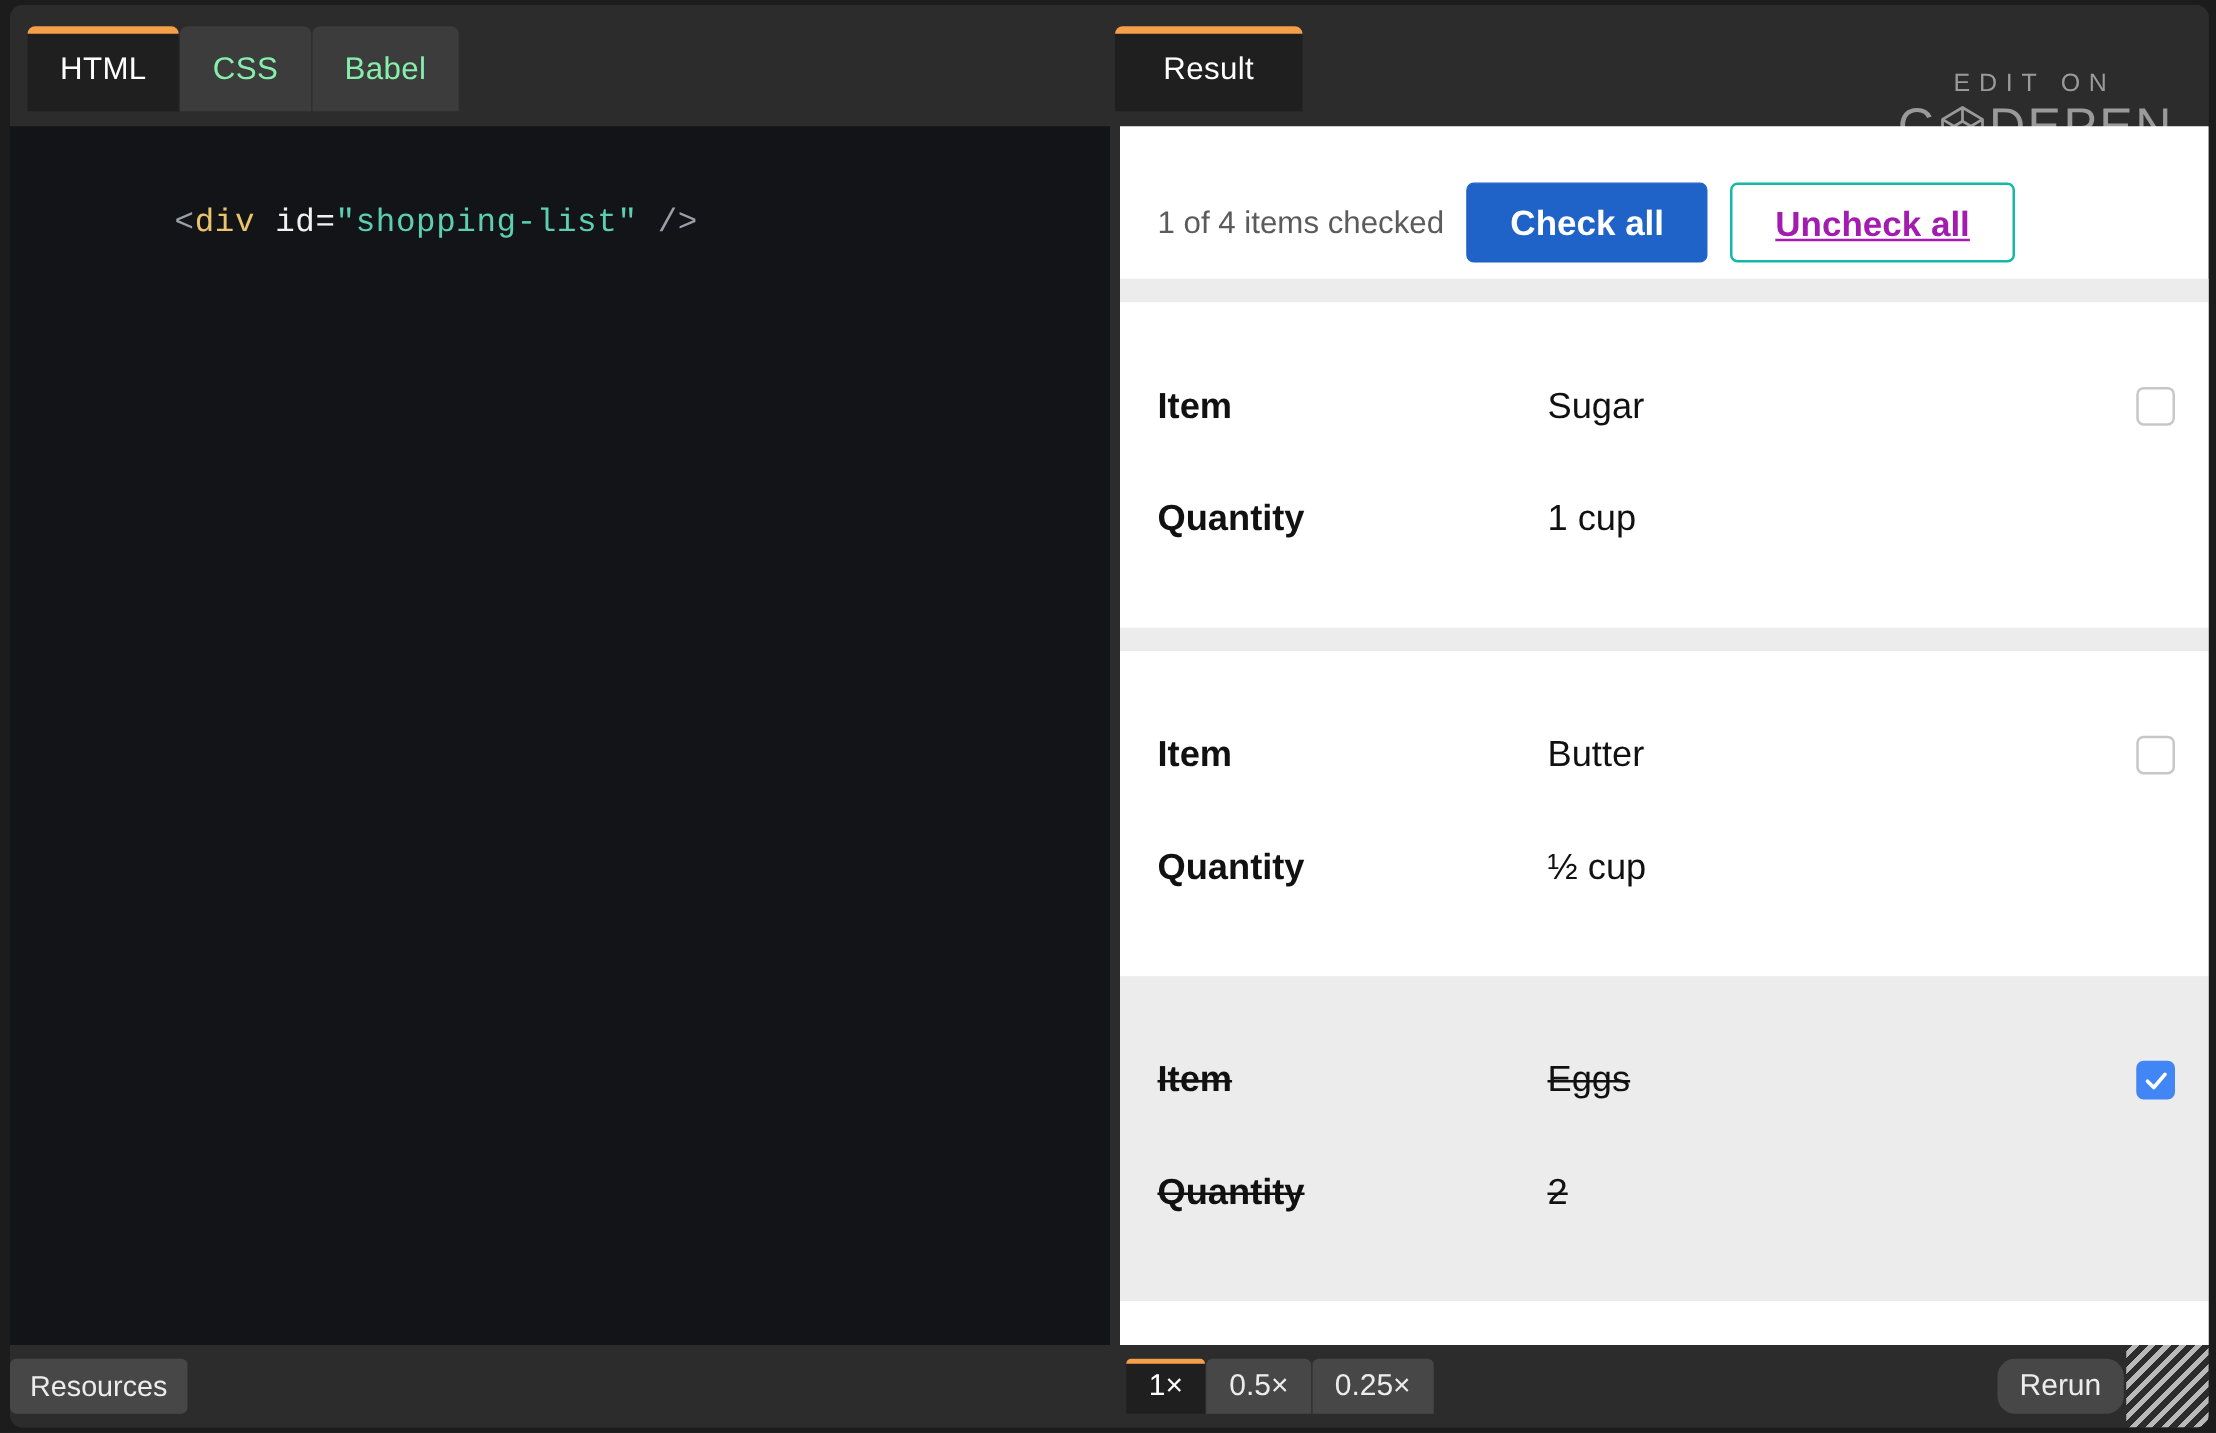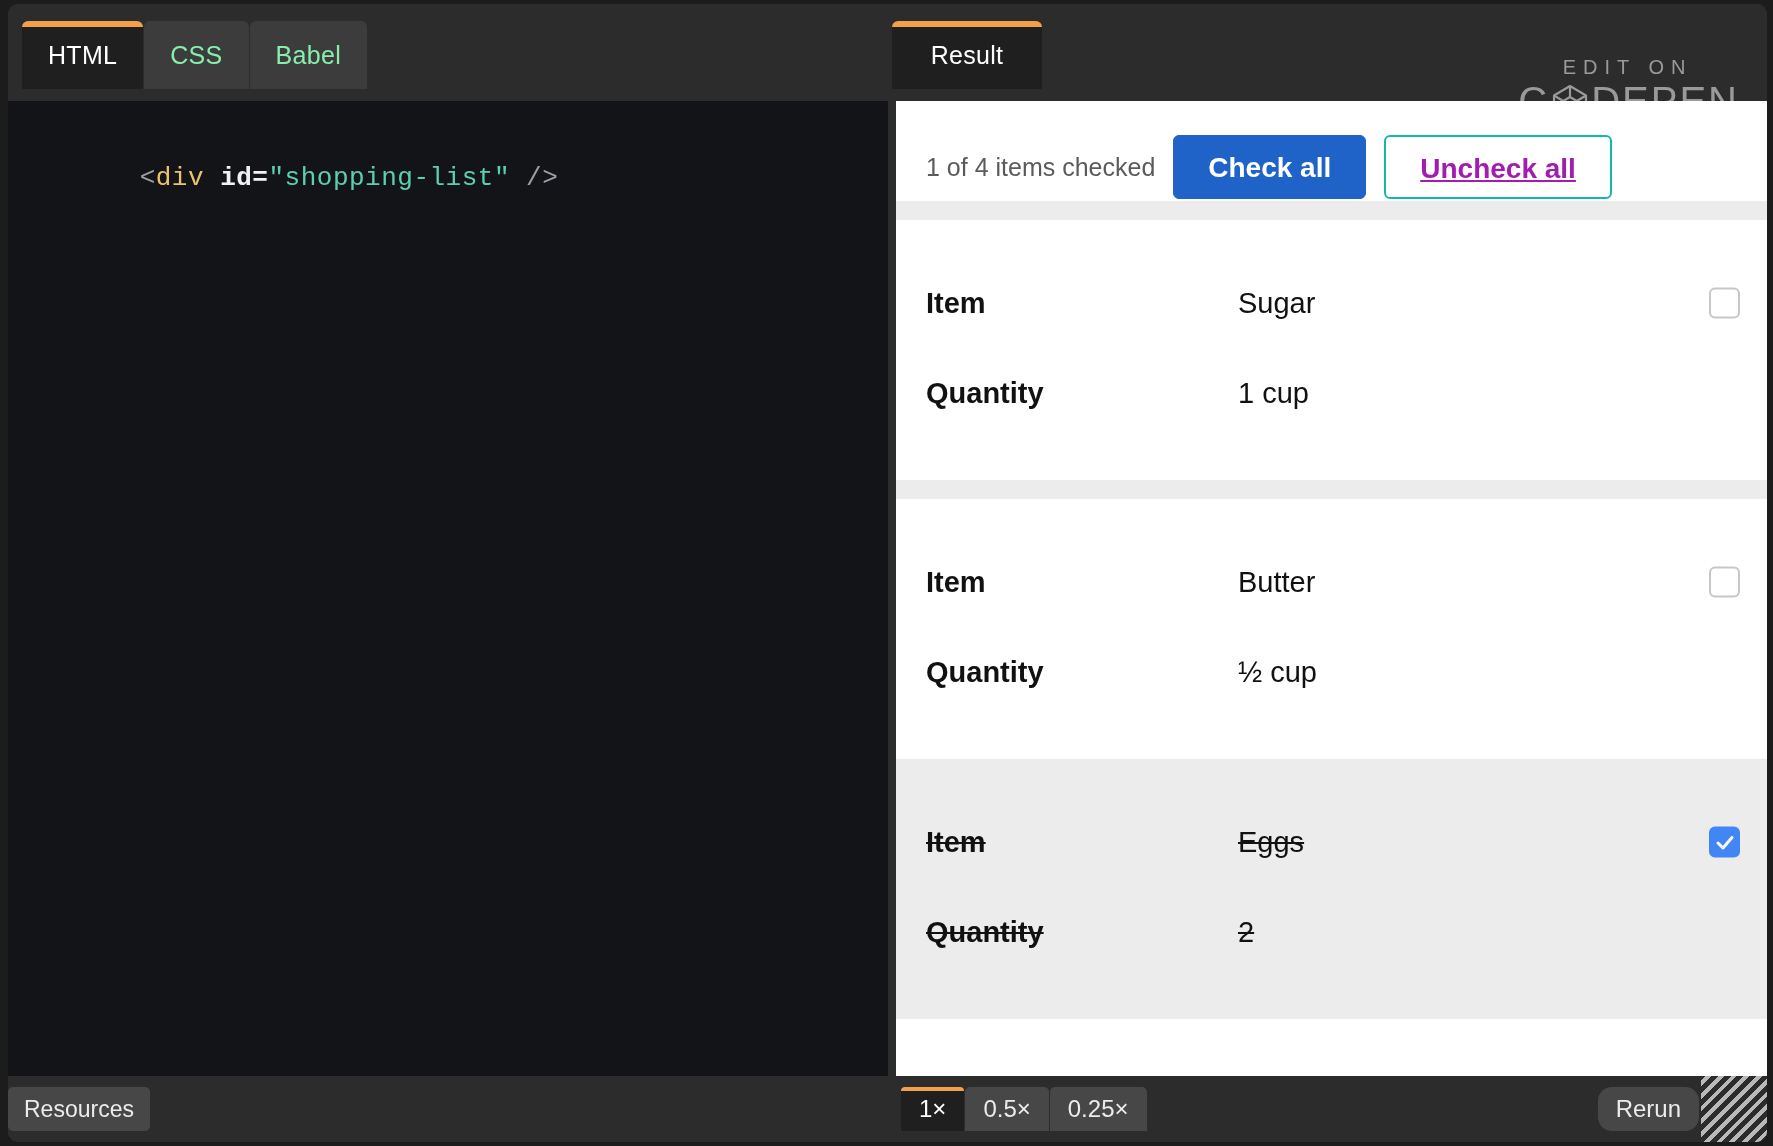--- a/index.html
+++ b/index.html
@@ -92,38 +92,38 @@
   #code-line {
     position: absolute;
     left: 35px; top: 32px;
     font-family: "Liberation Mono", monospace;
     font-size: 26px;
     letter-spacing: 0.5px;
     white-space: pre;
   }
   .tok-punc { color: #9aa0a6; }
   .tok-tag  { color: #e9c46a; }
-  .tok-attr { color: #f1f1f1; font-weight: bold; }
+  .tok-attr { color: #f1f1f1; }
   .tok-str  { color: #5ccfb0; }
 
   
   #result-pane {
     position: absolute;
     left: 888px; top: 97px;
     width: 871px; height: 975px;
     background: #ffffff;
     overflow: hidden;
   }
 
   #list-header {
     display: flex;
     align-items: center;
     gap: 18px;
     padding: 32px 0 0 30px;
-    height: 100px;
+    height: 122px;
     border-radius: 26px;
   }
   #checked-count {
     font-size: 25px;
     color: #5b5b5b;
     white-space: nowrap;
   }
   .btn {
     font-size: 28px;
     font-weight: bold;

